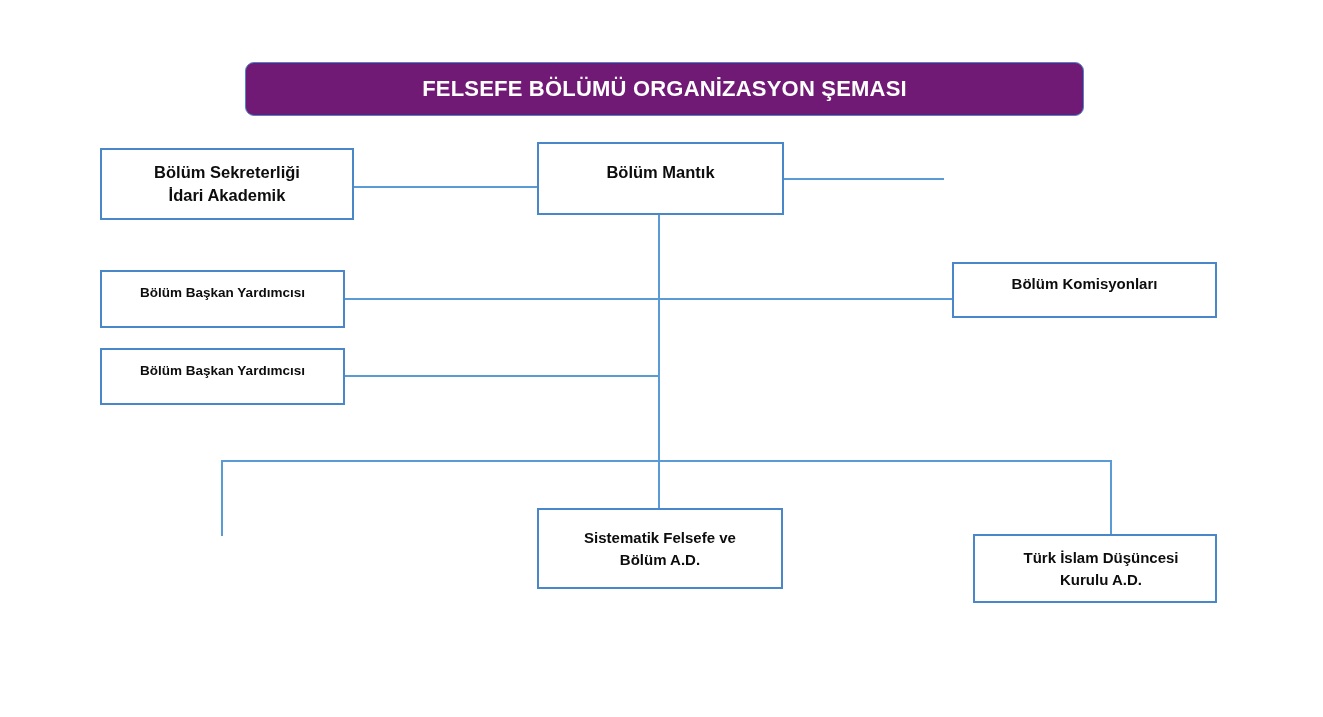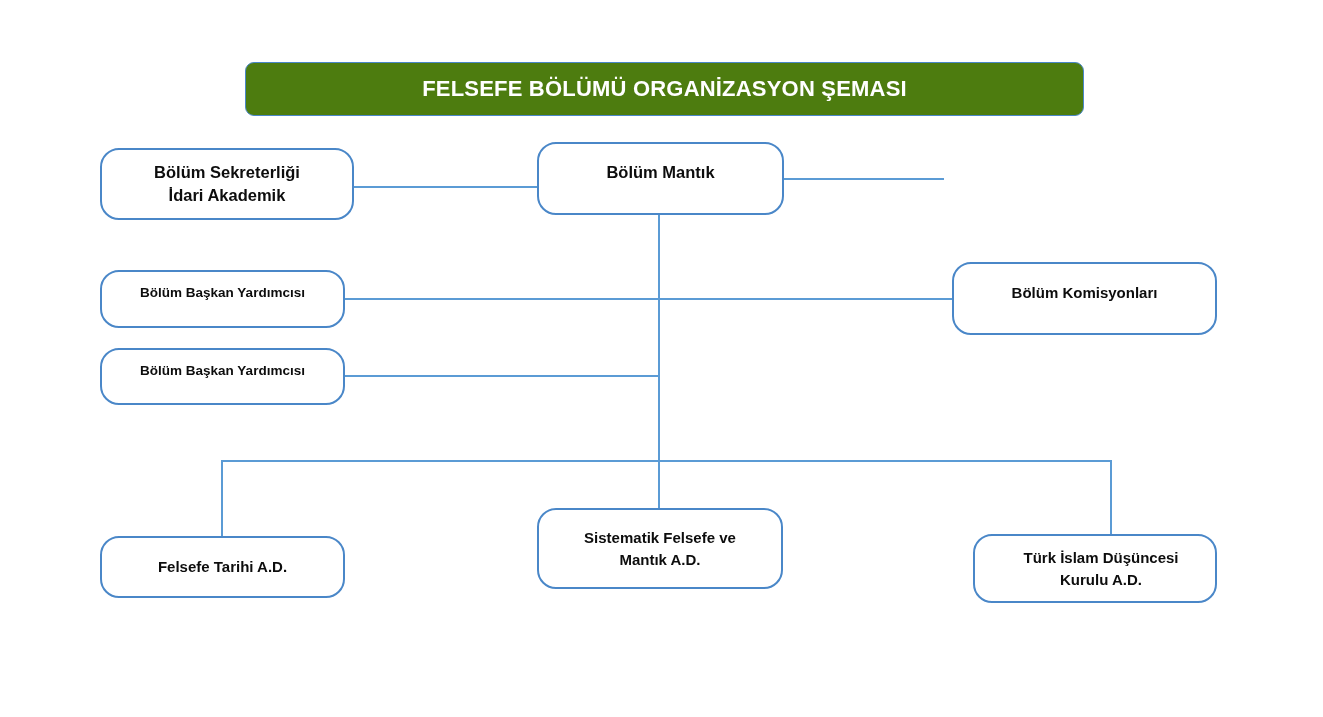--- a/index.html
+++ b/index.html
@@ -19,21 +19,21 @@
     overflow: hidden;
   }
 
   
   .title-banner {
     position: absolute;
     left: 245px;
     top: 62px;
     width: 839px;
     height: 54px;
-    background: #4d7c0f;
+    background: #701a75;
     border: 1px solid #4A87C8;
     border-radius: 9px;
     display: flex;
     align-items: center;
     justify-content: center;
     box-sizing: border-box;
   }
   .title-banner .title-text {
     color: #ffffff;
     font-size: 22px;
@@ -41,21 +41,21 @@
     letter-spacing: 0.2px;
     text-align: center;
     white-space: nowrap;
   }
 
   
   .node {
     position: absolute;
     background: #ffffff;
     border: 2px solid #4A87C8;
-    border-radius: 19px;
+    border-radius: 0;
     box-sizing: border-box;
     display: flex;
     align-items: center;
     justify-content: center;
     z-index: 3;
   }
   .node .node-label {
     color: #0d0d0d;
     font-weight: bold;
     text-align: center;
@@ -113,36 +113,33 @@
 
   <div class="node size-lg align-upper" style="left:537px; top:142px; width:247px; height:73px;">
     <span class="node-label">Bölüm Mantık</span>
   </div>
 
 
   <div class="node size-sm align-upper" style="left:100px; top:270px; width:245px; height:58px;">
     <span class="node-label">Bölüm Başkan Yardımcısı</span>
   </div>
 
-  <div class="node size-md align-upper" style="left:952px; top:262px; width:265px; height:73px;">
+  <div class="node size-md align-upper" style="left:952px; top:262px; width:265px; height:56px;">
     <span class="node-label">Bölüm Komisyonları</span>
   </div>
 
   <div class="node size-sm align-upper" style="left:100px; top:348px; width:245px; height:57px;">
     <span class="node-label">Bölüm Başkan Yardımcısı</span>
   </div>
 
-  <div class="node size-md" style="left:100px; top:536px; width:245px; height:62px;">
-    <span class="node-label">Felsefe Tarihi A.D.</span>
-  </div>
 
   <div class="node size-md" style="left:537px; top:508px; width:246px; height:81px;">
     <span class="node-label">
       <span>Sistematik Felsefe ve</span><br>
-      <span>Mantık A.D.</span>
+      <span>Bölüm A.D.</span>
     </span>
   </div>
 
   <div class="node size-md" style="left:973px; top:534px; width:244px; height:69px;padding-left:12px;">
     <span class="node-label">
       <span>Türk İslam Düşüncesi</span><br>
       <span>Kurulu A.D.</span>
     </span>
   </div>
 

